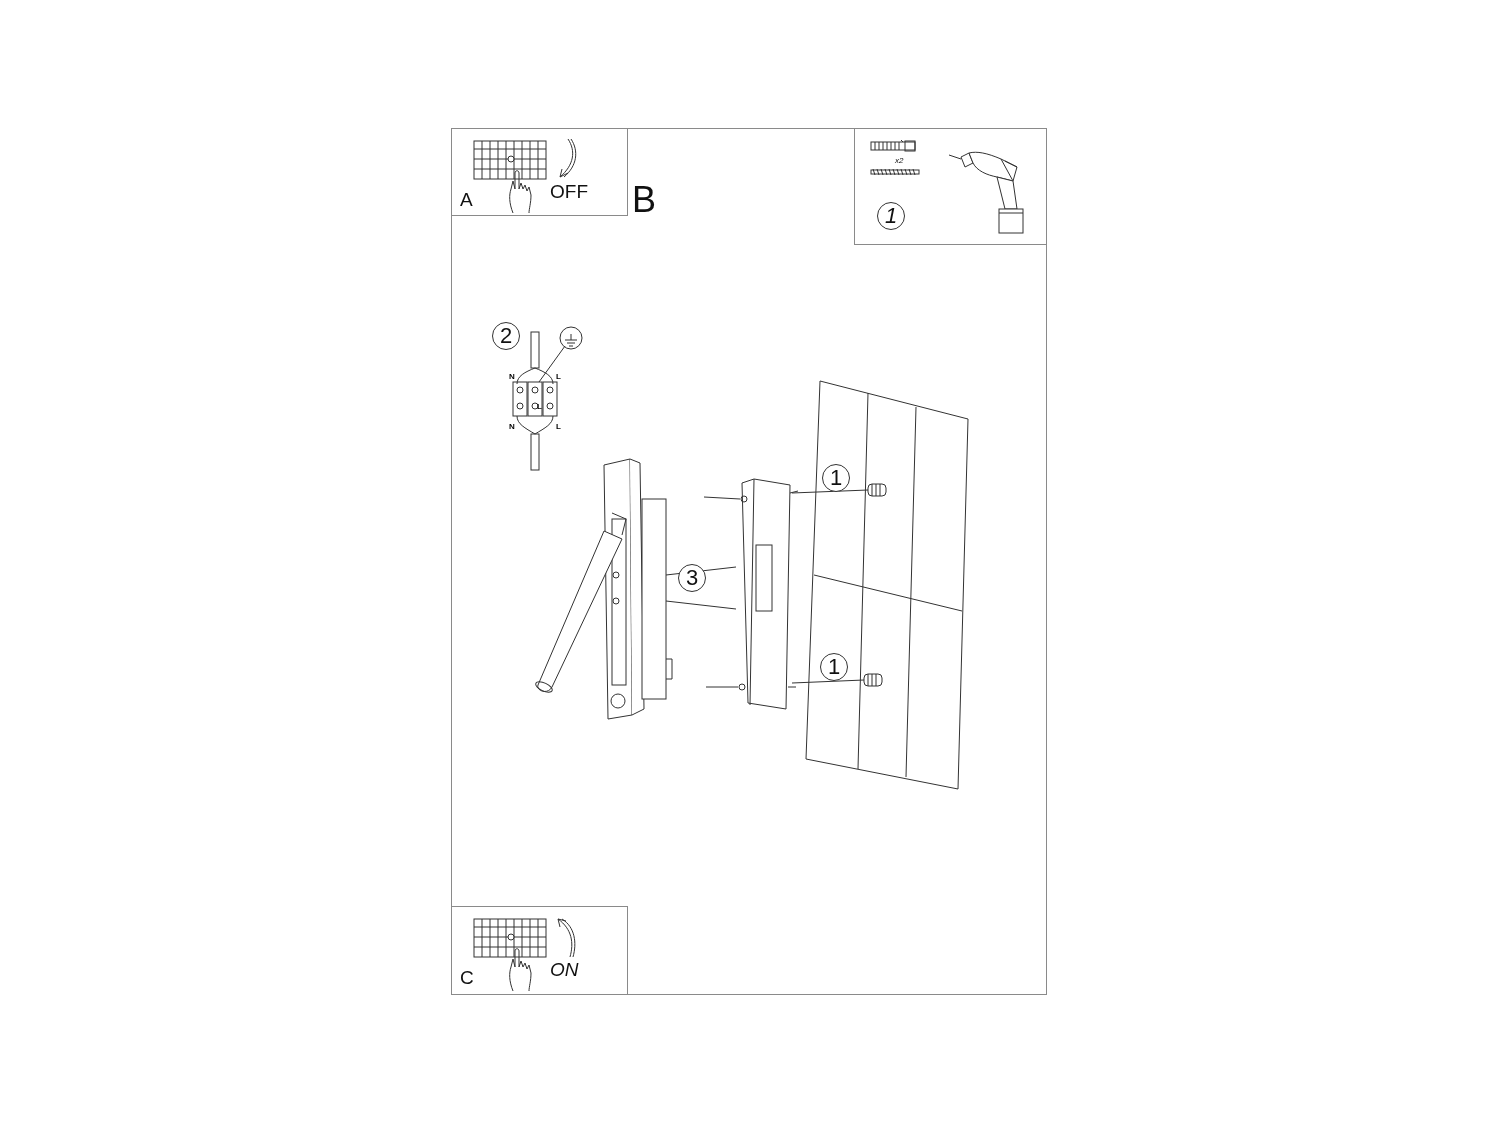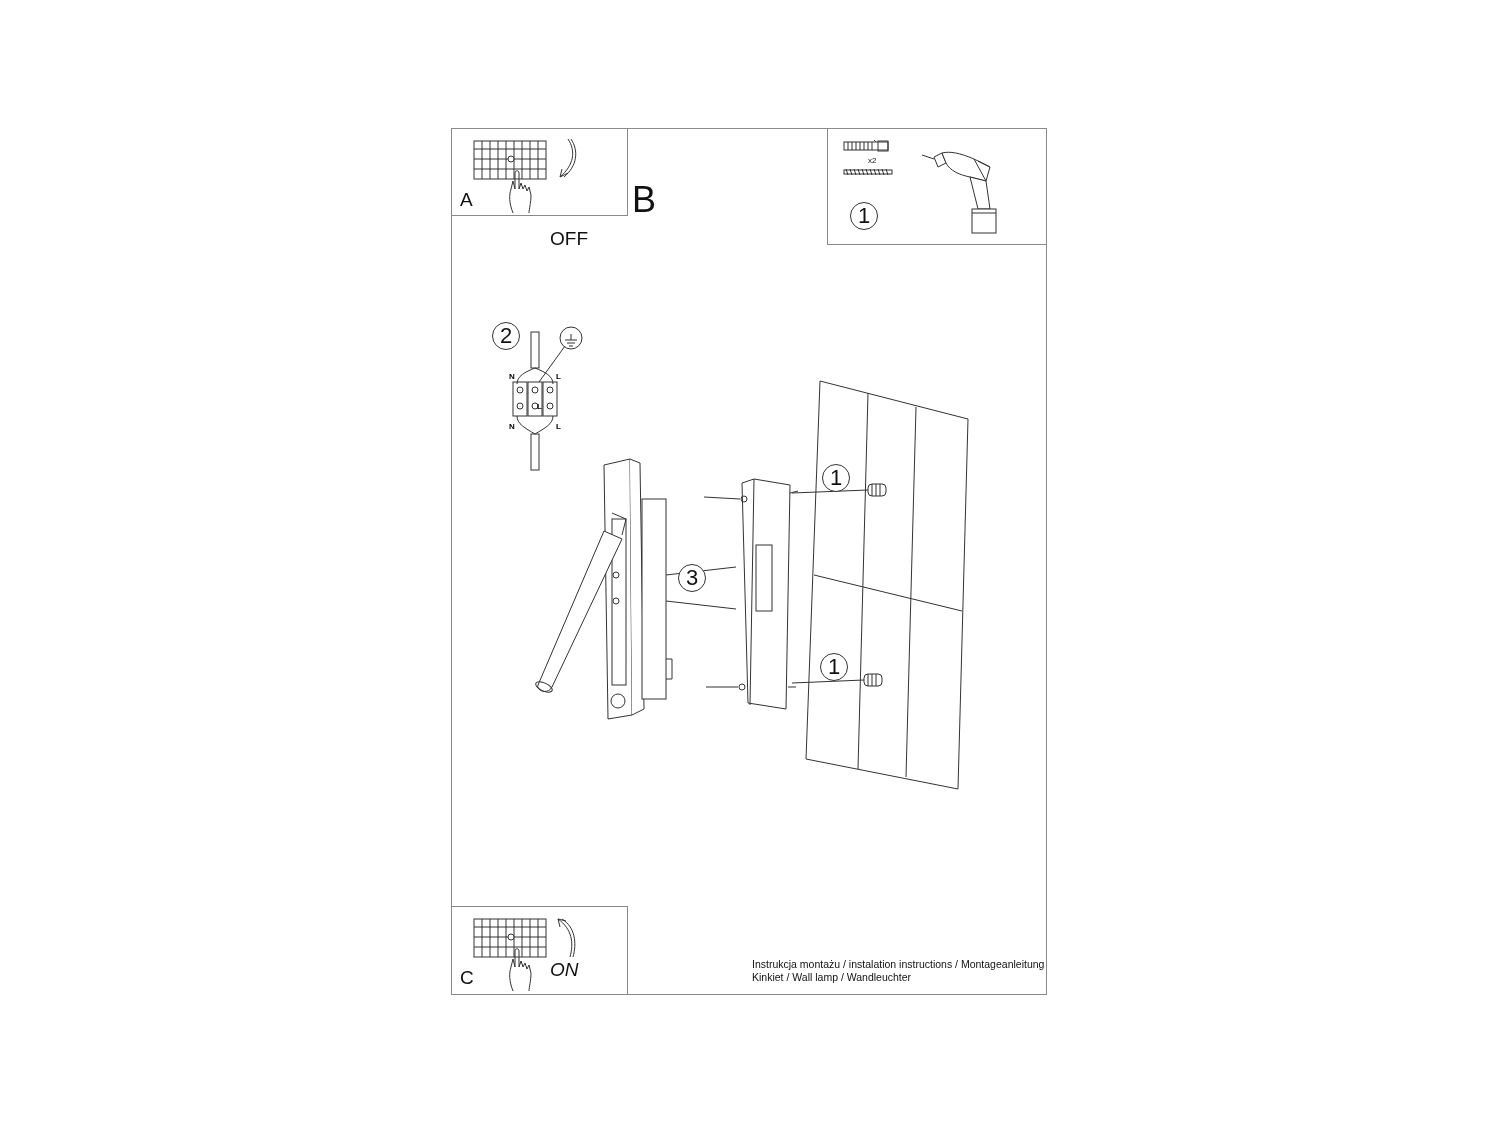--- a/index.html
+++ b/index.html
@@ -1,21 +1,21 @@
 <!DOCTYPE html>
 <html><head>
 <meta charset="utf-8">
 <style>
   html, body { margin:0; padding:0; background:#ffffff; }
   body { width:1500px; height:1125px; position:relative; overflow:hidden; font-family:"Liberation Sans", sans-serif; }
   .sheet { position:absolute; left:451px; top:128px; width:596px; height:867px; border:1px solid #8a8a8a; box-sizing:border-box; background:#fff; }
   .panel { position:absolute; border:1px solid #8a8a8a; box-sizing:border-box; background:#fff; }
   .panel-a { left:-1px; top:-1px; width:177px; height:88px; }
   .panel-c { left:-1px; bottom:-1px; width:177px; height:89px; }
-  .panel-tools { right:-1px; top:-1px; width:220px; height:117px; }
+  .panel-tools { right:-1px; top:-1px; width:193px; height:117px;font-style:italic; }
   .label-letter { position:absolute; font-size:19px; color:#111; }
   .switch-text { position:absolute; font-size:19px; color:#111; }
   .big-b { position:absolute; left:180px; top:50px; font-size:36px; color:#111; }
   .circle-num { position:absolute; width:26px; height:26px; border:1px solid #333; border-radius:50%; font-size:22px; line-height:26px; text-align:center; color:#111; background:#fff; }
   .caption { position:absolute; left:300px; top:829px; font-size:10.5px; line-height:13px; color:#111; white-space:nowrap; }
   svg { position:absolute; overflow:visible; }
   .ln { stroke:#333; stroke-width:1; fill:none; }
   .lnf { stroke:#333; stroke-width:1; fill:#fff; }
 </style>
 </head>
@@ -41,21 +41,21 @@
       </g>
       <circle class="lnf" cx="41" cy="20" r="3"></circle>
     </svg>
     <svg style="left:55px;top:40px;" width="30" height="45" viewBox="0 0 30 45">
       <path class="ln" d="M6 44 C2 34 2 26 4 20 L6 12 L8 20 L8 4 C8 1 12 1 12 4 L12 20 L14 14 L16 20 L18 16 L20 22 L22 18 L24 26 C24 34 22 40 22 44"></path>
     </svg>
     <svg style="left:100px;top:8px;" width="30" height="45" viewBox="0 0 30 45">
       <path class="ln" d="M16 2 C24 14 22 28 8 40 M8 40 L10 32 M8 40 L16 36"></path>
       <path class="ln" d="M19 2 C27 14 25 29 12 40"></path>
     </svg>
-    <span class="switch-text" style="left:98px;top:52px;margin-top:47px;">OFF</span>
+    <span class="switch-text" style="left:98px;top:52px;">OFF</span>
     <span class="label-letter" style="left:8px;top:60px;">A</span>
   </div>
 
   <span class="big-b">B</span>
 
   <div class="panel panel-tools">
     <svg style="left:14px;top:10px;" width="50" height="14" viewBox="0 0 50 14">
       <rect class="ln" x="2" y="3" width="44" height="8"></rect>
       <path class="ln" d="M6 3 L6 11 M10 3 L10 11 M14 3 L14 11 M18 3 L18 11 M22 3 L22 11 M26 3 L26 11 M30 3 L30 11"></path>
       <rect class="ln" x="36" y="2" width="10" height="10"></rect>
@@ -173,17 +173,13 @@
       <path class="ln" d="M6 44 C2 34 2 26 4 20 L6 12 L8 20 L8 4 C8 1 12 1 12 4 L12 20 L14 14 L16 20 L18 16 L20 22 L22 18 L24 26 C24 34 22 40 22 44"></path>
     </svg>
     <svg style="left:100px;top:8px;" width="30" height="45" viewBox="0 0 30 45">
       <path class="ln" d="M18 42 C22 28 20 14 6 4 M6 4 L14 6 M6 4 L8 12"></path>
       <path class="ln" d="M21 42 C25 28 23 12 10 4"></path>
     </svg>
     <span class="switch-text" style="left:98px;top:52px;font-style:italic;">ON</span>
     <span class="label-letter" style="left:8px;top:60px;">C</span>
   </div>
 
-  <div class="caption">
-    <div>Instrukcja montażu / instalation instructions / Montageanleitung</div>
-    <div>Kinkiet / Wall lamp / Wandleuchter</div>
-  </div>
 </div>
 
 </body></html>

